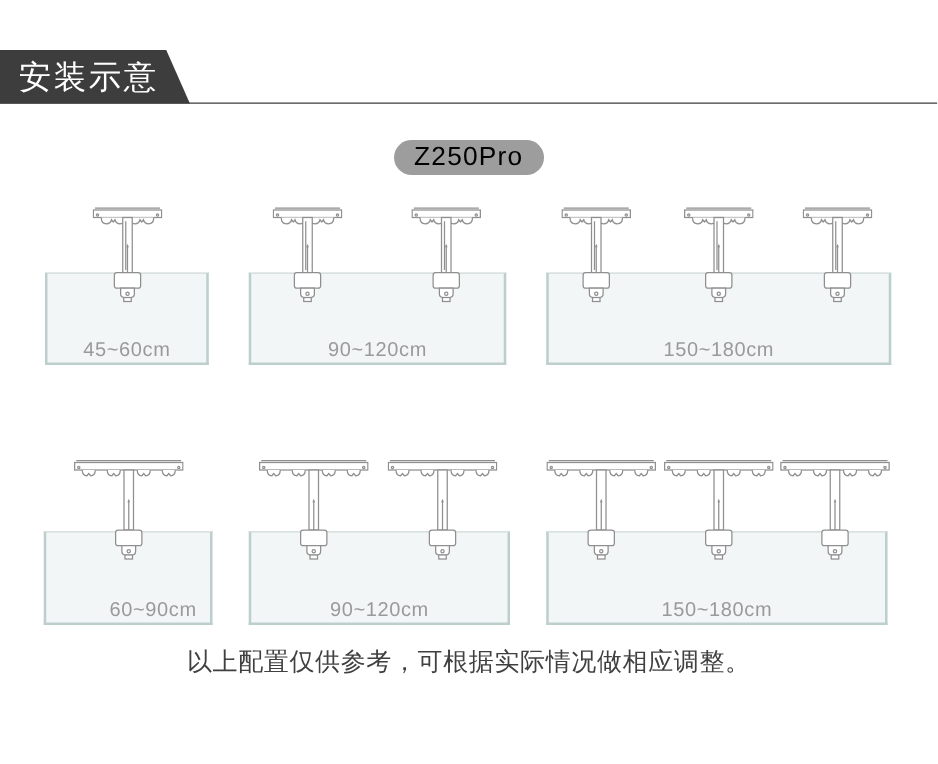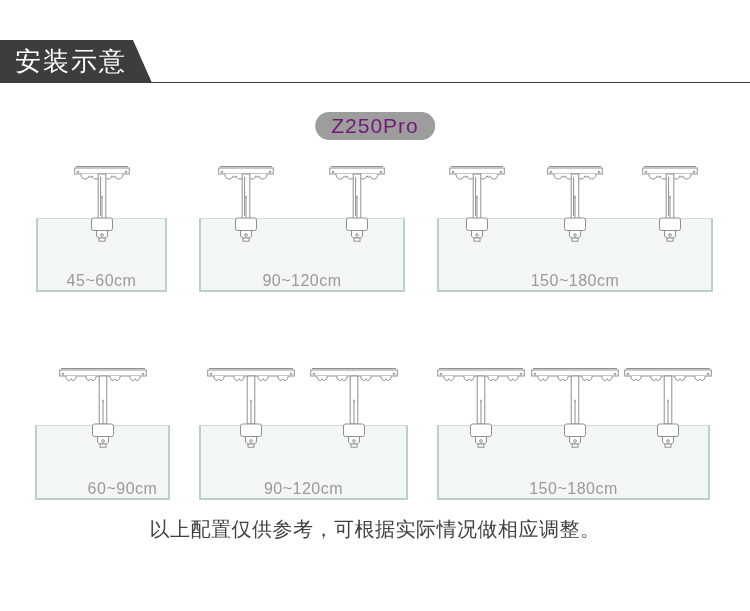--- a/index.html
+++ b/index.html
@@ -27,21 +27,21 @@
     padding-left:15px;letter-spacing:2px;
   }
   .ribbon-line{
     position:absolute;left:0;top:82px;width:750px;height:1px;
     background:#3d3d3d;z-index:2;
   }
   
   .pill{
     position:absolute;left:50%;transform:translateX(-50%);
     height:28px;line-height:28px;
-    background:#9d9d9d;color:#701a75;
+    background:#9d9d9d;color:#000000;
     font-size:21px;letter-spacing:1px;
     padding:0 16px;border-radius:14px;
     text-align:center;z-index:2;
   }
   .pill.z250{top:112px;}
   .pill.z400{top:322px;}
   
   .tank{
     position:absolute;
     background:#f2f6f6;

